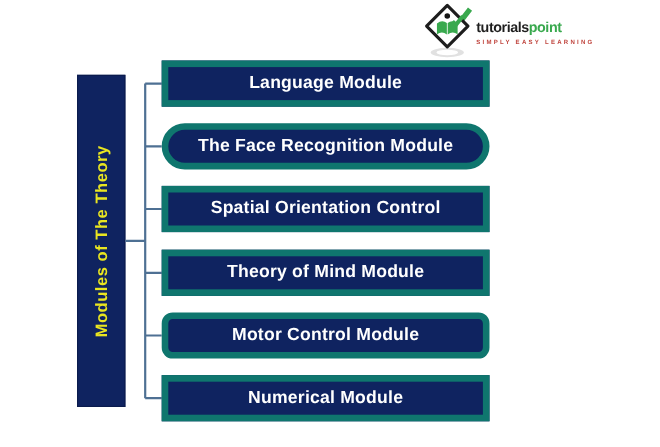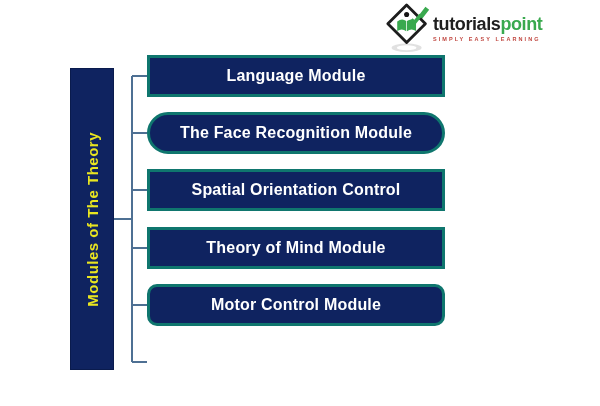--- a/index.html
+++ b/index.html
@@ -23,21 +23,21 @@
   .canvas{position:absolute;inset:0;width:600px;height:406px;}
 
   
   .logo{
     position:absolute;left:385px;top:2px;
     display:flex;align-items:center;
   }
   .logo-icon{width:47px;height:51px;display:block;}
   .logo-textblock{margin-left:1px;margin-top:2px;}
   .brand{
-    font-size:18px;font-weight:bold;letter-spacing:-0.4px;
+    font-size:13px;font-weight:bold;letter-spacing:-0.4px;
     color:var(--logo-text);line-height:17px;
   }
   .brand .accent{color:var(--logo-green);}
   .tagline{
     margin-top:3px;
     font-size:5.5px;font-weight:bold;letter-spacing:2.05px;
     color:var(--tagline-red);white-space:nowrap;
   }
 
   
@@ -52,21 +52,21 @@
     letter-spacing:0.5px;white-space:nowrap;
   }
 
   
   .connectors{position:absolute;left:0;top:0;width:600px;height:406px;}
   .connectors path{stroke:var(--connector);stroke-width:2;fill:none;}
 
   
   .module{
     position:absolute;left:147px;width:298px;height:42px;
-    background:var(--navy);border:3px solid #0f766e;
+    background:var(--navy);border:6px solid #0f766e;
     display:flex;align-items:center;justify-content:center;
     color:var(--box-text);font-size:16px;font-weight:bold;
     letter-spacing:0.2px;
   }
   .m0{top:55px;}
   .m1{top:112px;border-radius:21px;}
   .m2{top:169px;}
   .m3{top:227px;}
   .m4{top:284px;border-radius:10px;}
   .m5{top:341px;}
@@ -99,14 +99,15 @@
 
   <svg class="connectors" viewBox="0 0 600 406" aria-hidden="true">
     <path d="M114 219 H132 M132 76 V362 M132 76 H147 M132 133 H147 M132 190 H147 M132 248 H147 M132 305 H147 M132 362 H147"></path>
   </svg>
 
   <div class="module m0">Language Module</div>
   <div class="module m1">The Face Recognition Module</div>
   <div class="module m2">Spatial Orientation Control</div>
   <div class="module m3">Theory of Mind Module</div>
   <div class="module m4">Motor Control Module</div>
+  <div class="module m5">Numerical Module</div>
 
 </div>
 
 </body></html>

